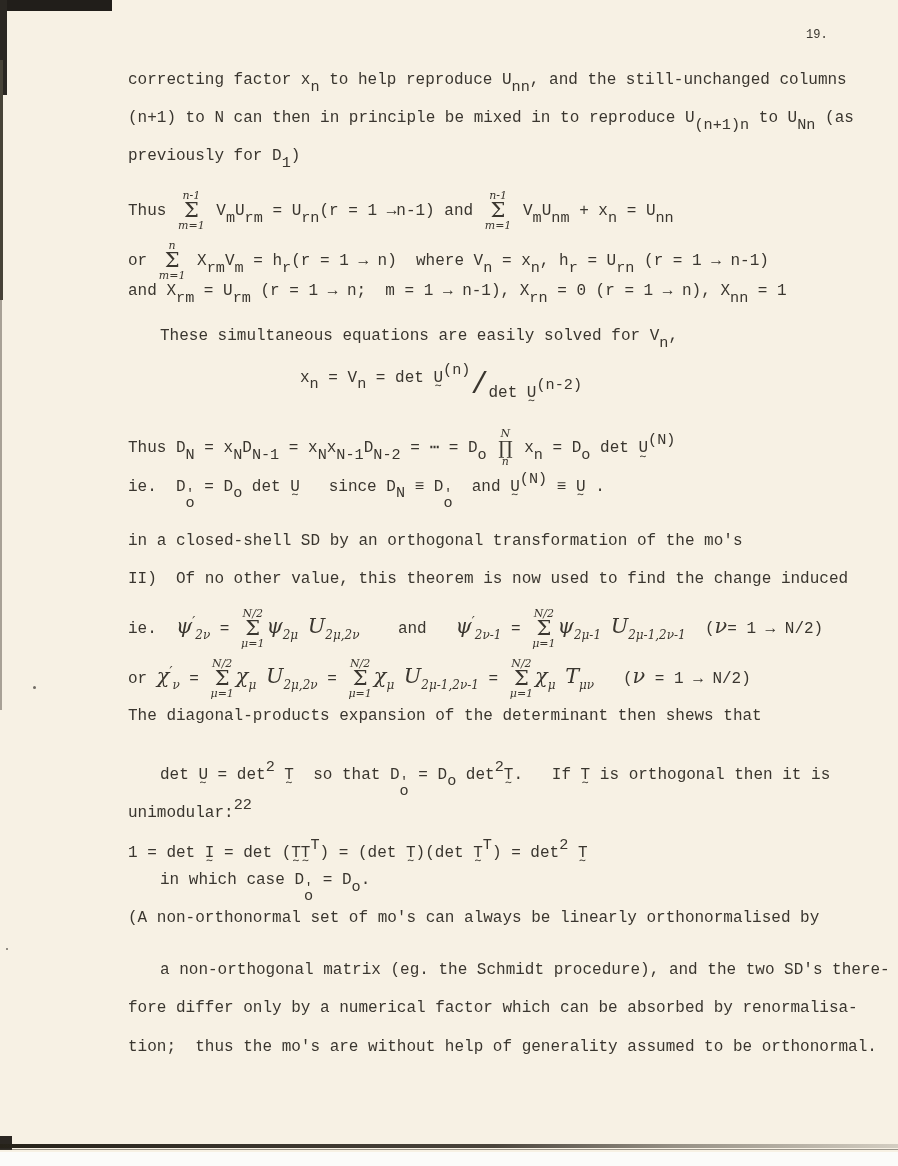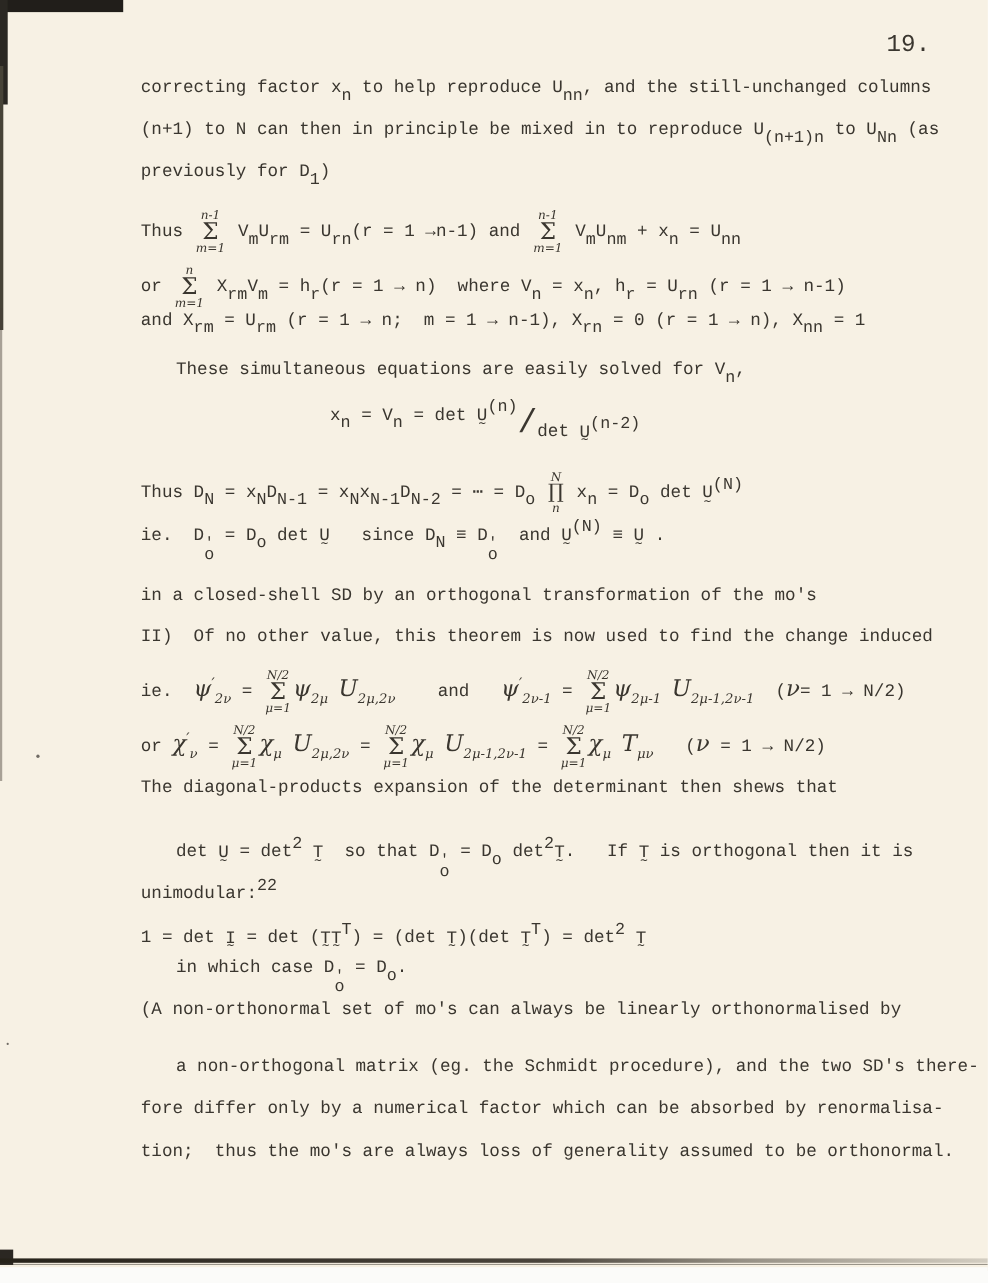--- a/index.html
+++ b/index.html
@@ -17,21 +17,21 @@
   .edge-left-b{position:absolute;left:0;top:60px;width:3px;height:240px;background:#474337;}
   .edge-left-c{position:absolute;left:0;top:280px;width:2px;height:430px;background:rgba(70,65,55,.45);}
   .bottom-line{position:absolute;left:0;top:1144px;width:898px;height:4px;
     background:linear-gradient(to right,#262219 0%,#37322a 25%,#4a443b 55%,#8a postponed 0) ;
     background:linear-gradient(to right,#262219 0%,#37322a 25%,#4a443b 55%,rgba(70,64,54,.55) 75%,rgba(70,64,54,.2) 100%);}
   .bottom-line2{position:absolute;left:0;top:1149px;width:898px;height:1px;background:rgba(60,55,45,.5);}
   .bottom-bed{position:absolute;left:0;top:1152px;width:898px;height:14px;background:#fbfbf9;}
   .bottom-wedge{position:absolute;left:0;top:1136px;width:12px;height:14px;background:#2b2722;}
   .speck{position:absolute;width:3px;height:3px;border-radius:50%;background:rgba(40,36,30,.65);}
 
-  #page-number{position:absolute;top:28px;left:806px;font-size:22px;}
+  #page-number{position:absolute;top:28px;left:806px;font-size:12px;}
 
   #lines{position:absolute;left:0;top:0;width:100%;height:100%;}
   .line{
     position:absolute;
     font-size:16px;line-height:1;
     white-space:pre;
   }
   
   #lines .line:nth-child(1){top:72px;left:128px;}
   #lines .line:nth-child(2){top:110px;left:128px;}
@@ -103,19 +103,19 @@
       <div class="line"><span class="t">ie.  </span><span class="hw">ψ</span><span class="sp2">′</span><span class="sb2">2ν</span><span class="t"> = </span><span class="sum"><span class="lim">N/2</span><span class="sig">Σ</span><span class="lim">μ=1</span></span><span class="hw">ψ</span><span class="sb2">2μ</span><span class="t"> </span><span class="hw">U</span><span class="sb2">2μ,2ν</span><span class="t">    and   </span><span class="hw">ψ</span><span class="sp2">′</span><span class="sb2">2ν-1</span><span class="t"> = </span><span class="sum"><span class="lim">N/2</span><span class="sig">Σ</span><span class="lim">μ=1</span></span><span class="hw">ψ</span><span class="sb2">2μ-1</span><span class="t"> </span><span class="hw">U</span><span class="sb2">2μ-1,2ν-1</span><span class="t">  (</span><span class="hw">ν</span><span class="t">= 1 → N/2)</span></div>
       <div class="line"><span class="t">or </span><span class="hw">χ</span><span class="sp2">′</span><span class="sb2">ν</span><span class="t"> = </span><span class="sum"><span class="lim">N/2</span><span class="sig">Σ</span><span class="lim">μ=1</span></span><span class="hw">χ</span><span class="sb2">μ</span><span class="t"> </span><span class="hw">U</span><span class="sb2">2μ,2ν</span><span class="t"> = </span><span class="sum"><span class="lim">N/2</span><span class="sig">Σ</span><span class="lim">μ=1</span></span><span class="hw">χ</span><span class="sb2">μ</span><span class="t"> </span><span class="hw">U</span><span class="sb2">2μ-1,2ν-1</span><span class="t"> = </span><span class="sum"><span class="lim">N/2</span><span class="sig">Σ</span><span class="lim">μ=1</span></span><span class="hw">χ</span><span class="sb2">μ</span><span class="t"> </span><span class="hw">T</span><span class="sb2">μν</span><span class="t">   (</span><span class="hw">ν</span><span class="t"> = 1 → N/2)</span></div>
       <div class="line"><span class="t">The diagonal-products expansion of the determinant then shews that</span></div>
       <div class="line"><span class="t">det </span><span class="mat">U</span><span class="t"> = det</span><span class="sp">2</span><span class="t"> </span><span class="mat">T</span><span class="t">  so that D</span><span class="st"><span class="stTop">'</span><span class="stBot">o</span></span><span class="t"> = D</span><span class="sb">o</span><span class="t"> det</span><span class="sp">2</span><span class="mat">T</span><span class="t">.   If </span><span class="mat">T</span><span class="t"> is orthogonal then it is</span></div>
       <div class="line"><span class="t">unimodular:</span><span class="sp">22</span></div>
       <div class="line"><span class="t">1 = det </span><span class="mat">I</span><span class="t"> = det (</span><span class="mat">T</span><span class="mat">T</span><span class="sp">T</span><span class="t">) = (det </span><span class="mat">T</span><span class="t">)(det </span><span class="mat">T</span><span class="sp">T</span><span class="t">) = det</span><span class="sp">2</span><span class="t"> </span><span class="mat">T</span></div>
       <div class="line"><span class="t">in which case D</span><span class="st"><span class="stTop">'</span><span class="stBot">o</span></span><span class="t"> = D</span><span class="sb">o</span><span class="t">.</span></div>
       <div class="line"><span class="t">(A non-orthonormal set of mo's can always be linearly orthonormalised by</span></div>
       <div class="line"><span class="t">a non-orthogonal matrix (eg. the Schmidt procedure), and the two SD's there-</span></div>
       <div class="line"><span class="t">fore differ only by a numerical factor which can be absorbed by renormalisa-</span></div>
-      <div class="line"><span class="t">tion;  thus the mo's are always loss of generality assumed to be orthonormal.</span></div>
+      <div class="line"><span class="t">tion;  thus the mo's are without help of generality assumed to be orthonormal.</span></div>
     </div>
   <div class="bottom-wedge"></div>
   <div class="bottom-line"></div>
   <div class="bottom-line2"></div>
   <div class="bottom-bed"></div>
 </div>
 
 </body></html>

